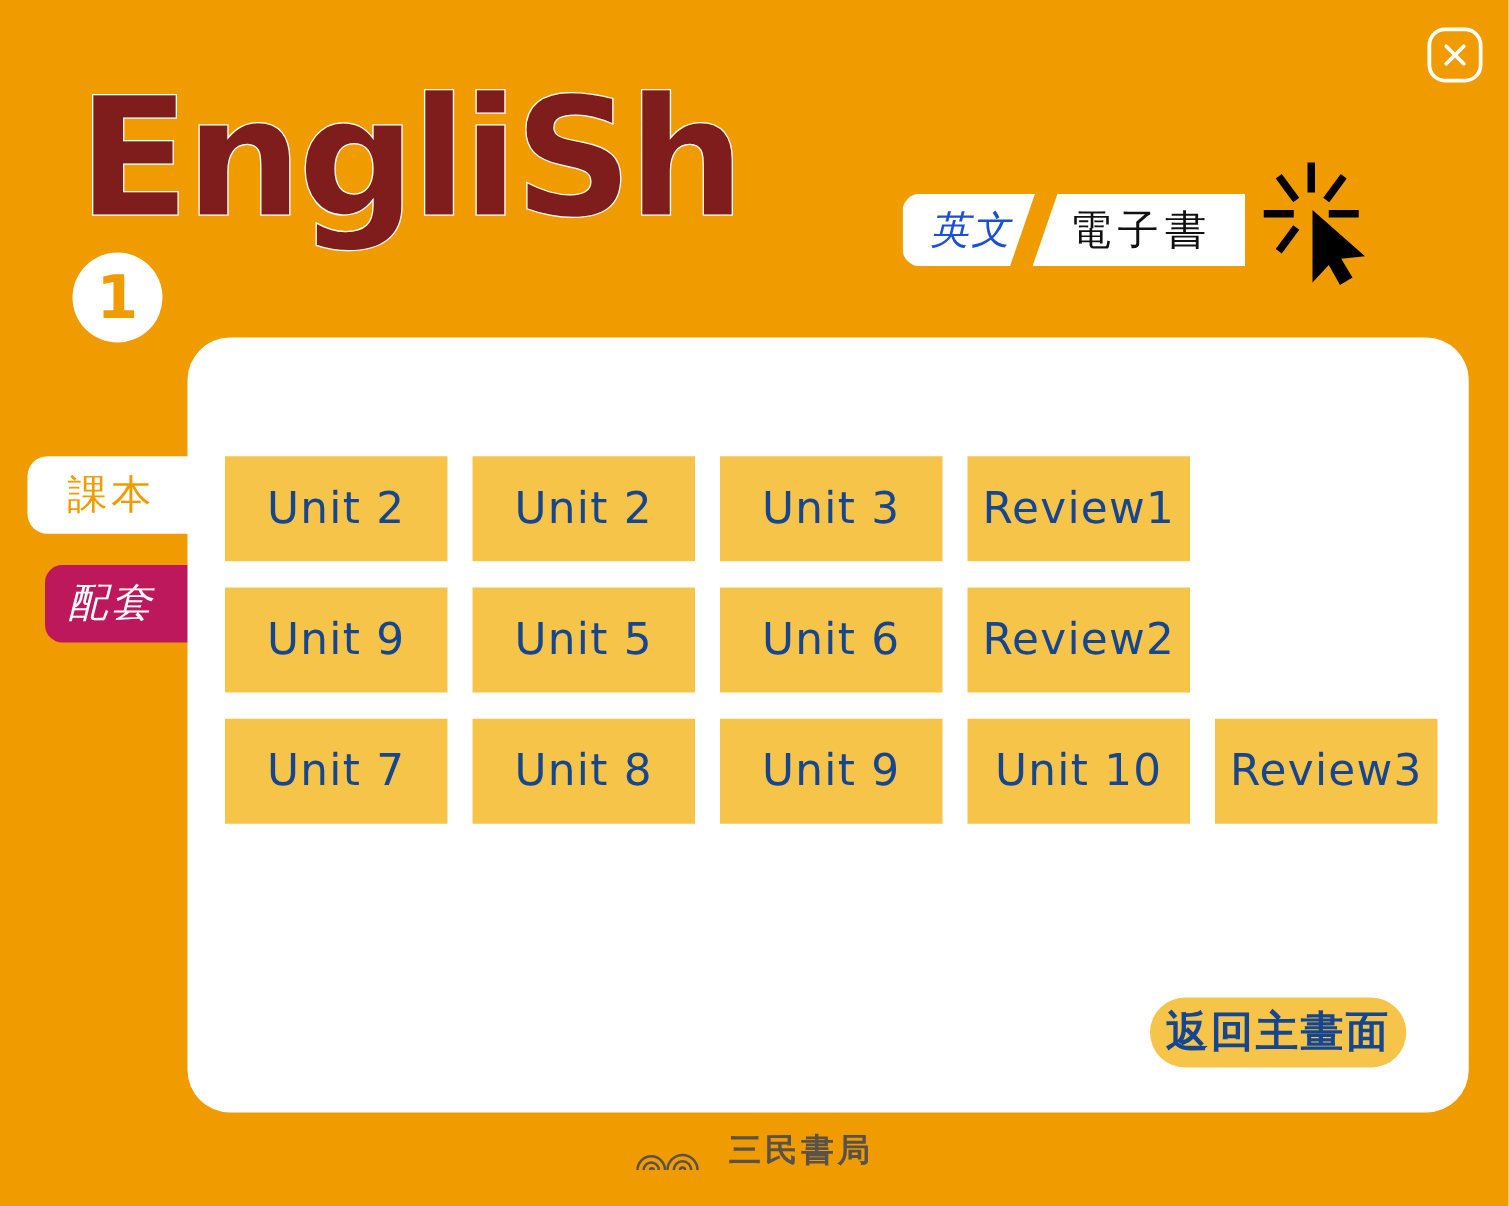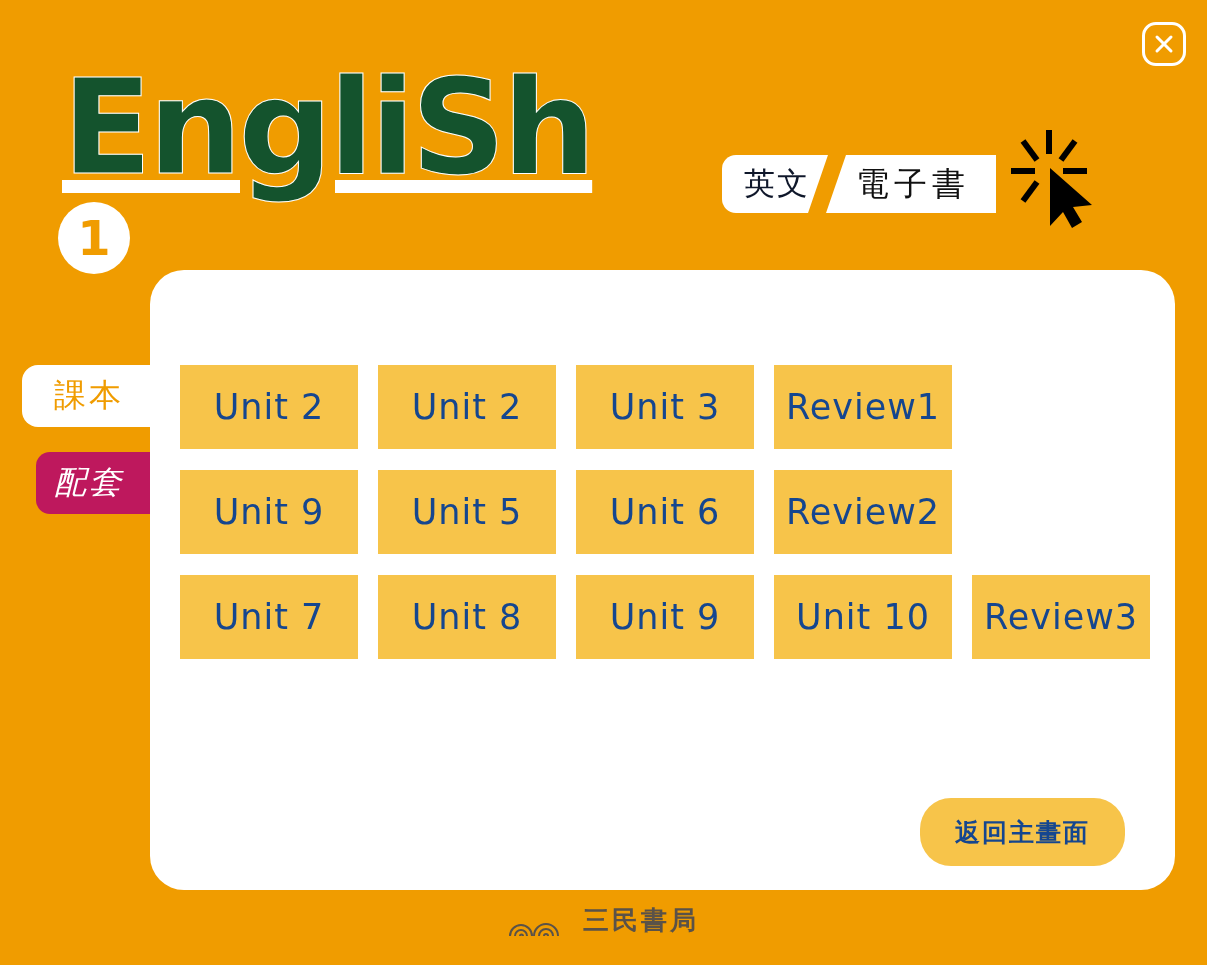--- a/index.html
+++ b/index.html
@@ -40,24 +40,23 @@
     left: 62px;
     top: 52px;
     width: 560px;
     height: 180px;
   }
   #title-text {
     font-family: "DejaVu Sans", sans-serif;
     font-weight: bold;
     font-size: 132px;
     line-height: 150px;
-    color: #14532d;
+    color: #7f1d1d;
     letter-spacing: -4px;
     white-space: nowrap;
-    text-decoration: underline;
     -webkit-text-stroke: 1px #FFFFFF;
   }
   #title-badge-num {
     display: inline-flex;
     align-items: center;
     justify-content: center;
     width: 72px;
     height: 72px;
     border-radius: 50%;
     background: #FFFFFF;
@@ -74,31 +73,32 @@
   #ebook-badge {
     position: absolute;
     left: 722px;
     top: 155px;
     height: 58px;
     display: flex;
     align-items: stretch;
   }
   #badge-left {
     background: #FFFFFF;
-    color: #0f172a;
+    color: #1d4ed8;
     font-size: 31px;
     font-weight: 500;
     display: flex;
     align-items: center;
     justify-content: center;
     padding: 0 18px 0 22px;
     border-radius: 14px 0 0 14px;
     letter-spacing: 2px;
     -webkit-clip-path: polygon(0 0, 100% 0, calc(100% - 20px) 100%, 0 100%);
     clip-path: polygon(0 0, 100% 0, calc(100% - 20px) 100%, 0 100%);
+    font-style: italic;
   }
   #badge-slash {
     width: 10px;
     background: transparent;
   }
   #badge-right {
     background: #FFFFFF;
     color: #111111;
     font-size: 33px;
     display: flex;
@@ -192,28 +192,28 @@
   }
   .w-unit  { width: 178px; }
   .w-rev   { width: 178px; }
 
   
   #back-btn {
     position: absolute;
     left: 770px;
     top: 528px;
     width: 205px;
-    height: 68px;
+    height: 56px;
     background: #F7C44A;
     color: #15468F;
     border-radius: 31px;
     display: flex;
     align-items: center;
     justify-content: center;
-    font-size: 25px;
+    font-size: 34px;
     font-weight: bold;
     letter-spacing: 2px;
     cursor: pointer;
   }
 
   
   #footer-logo {
     position: absolute;
     left: 0;
     right: 0;

